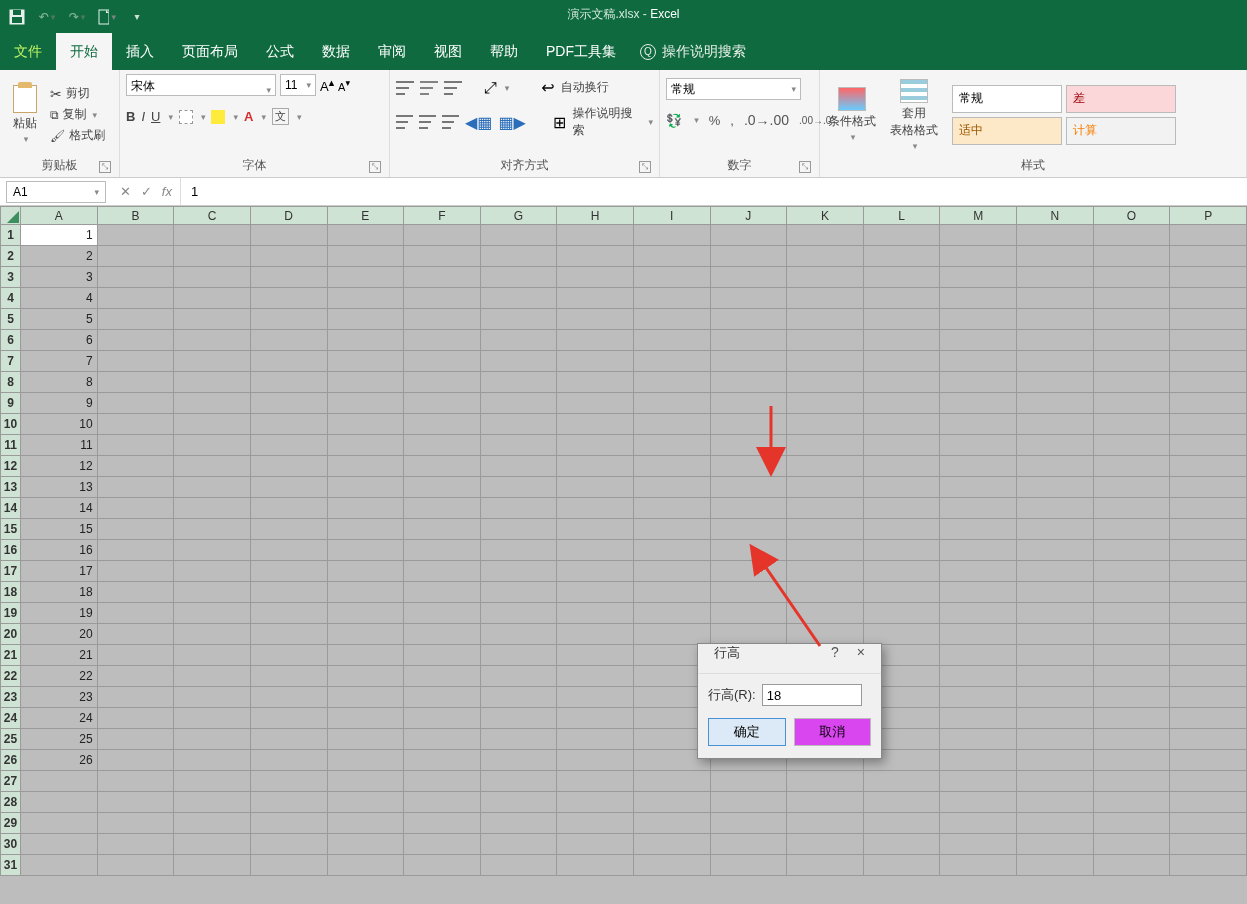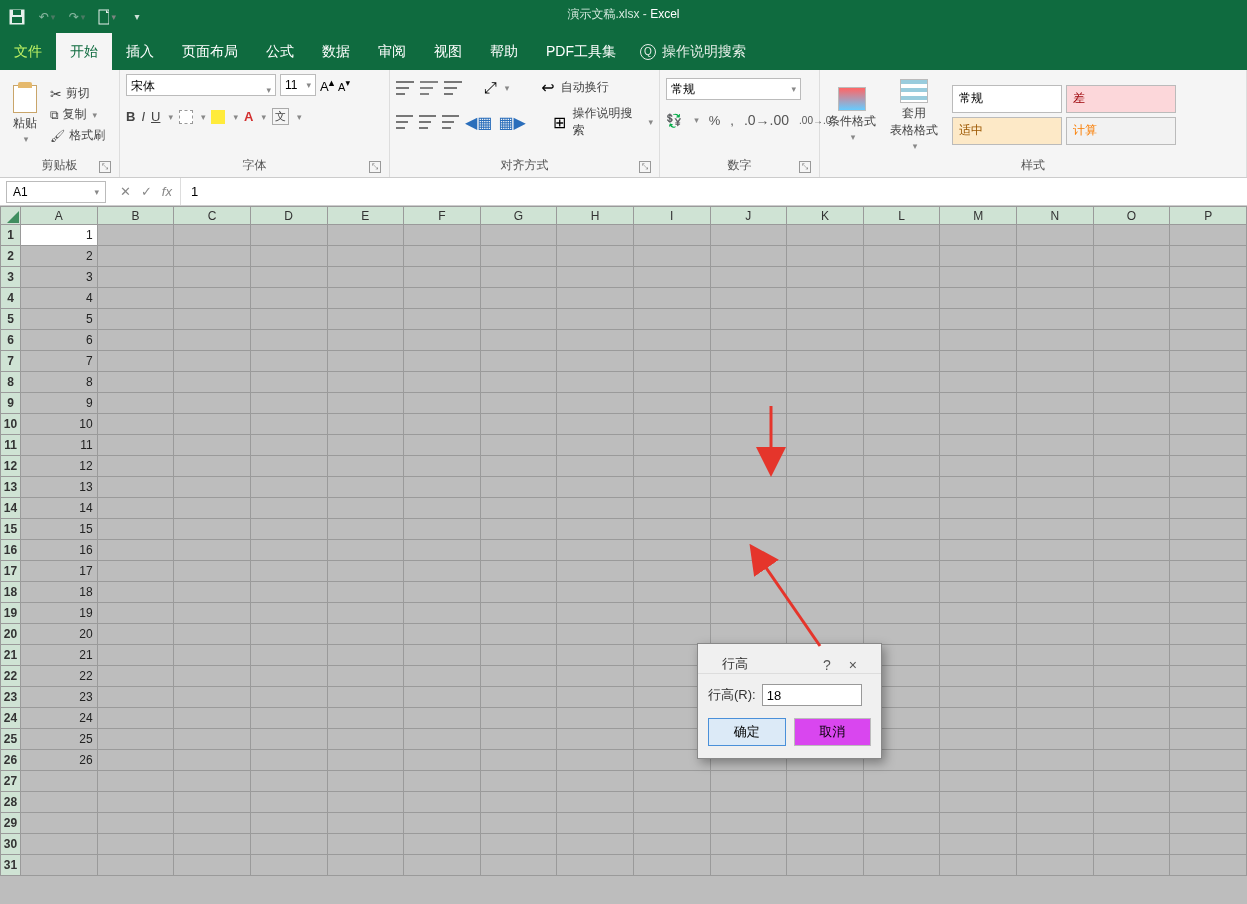--- a/index.html
+++ b/index.html
@@ -84,21 +84,21 @@
 .colhdr th:first-child { width:20px; background:#cfe3d4; }
 .colhdr th.col { width:77px; }
 .rowhdr { background:#cfe3d4; text-align:center; width:20px; color:#333;}
 .sheet td { height:21px; text-align:right; padding-right:4px; color:#222; background:#bdbdbd; }
 .sheet td.sel { background:#fff; }
 .corner { position:relative; }
 .corner:after { content:""; position:absolute; right:1px; bottom:1px; width:0; height:0; border-style:solid; border-width:0 0 12px 12px; border-color:transparent transparent #3f8e5f transparent;}
 
 
 .dialog { position:absolute; left:697px; top:437px; width:185px; background:#f0f0f0; border:1px solid #888; box-shadow:3px 4px 10px rgba(0,0,0,.35); font-size:13px; z-index:10;}
-.dlgtitle { height:30px; display:flex; align-items:flex-end; justify-content:space-between; padding:0 24px; color:#333; border-bottom:1px solid #ddd;}
+.dlgtitle { height:30px; display:flex; align-items:flex-start; justify-content:space-between; padding:0 16px; color:#333; border-bottom:1px solid #ddd;}
 .dlgtitle .ctrls { display:flex; gap:18px; color:#555; font-size:14px;}
 .dlgbody { padding:10px 10px 4px; display:flex; align-items:center; gap:6px; color:#333; }
 .dlgbody input { width:100px; height:22px; border:1px solid #999; padding:0 4px; font-size:13px; }
 .dlgbtns { display:flex; gap:8px; padding:8px 10px 12px; justify-content:center;}
 .dlgbtns button { width:78px; height:28px; border:1px solid #8aa; background:#eaf3fb; font-size:13px; cursor:pointer;}
 .dlgbtns button.cancel { background:#d946ef; border-color:#bbb;}
 .dlgbtns button.ok { border:1px solid #4a90d9; background:#dceaf7; position:relative;}
 
 
 .arrow { position:absolute; z-index:20; }

